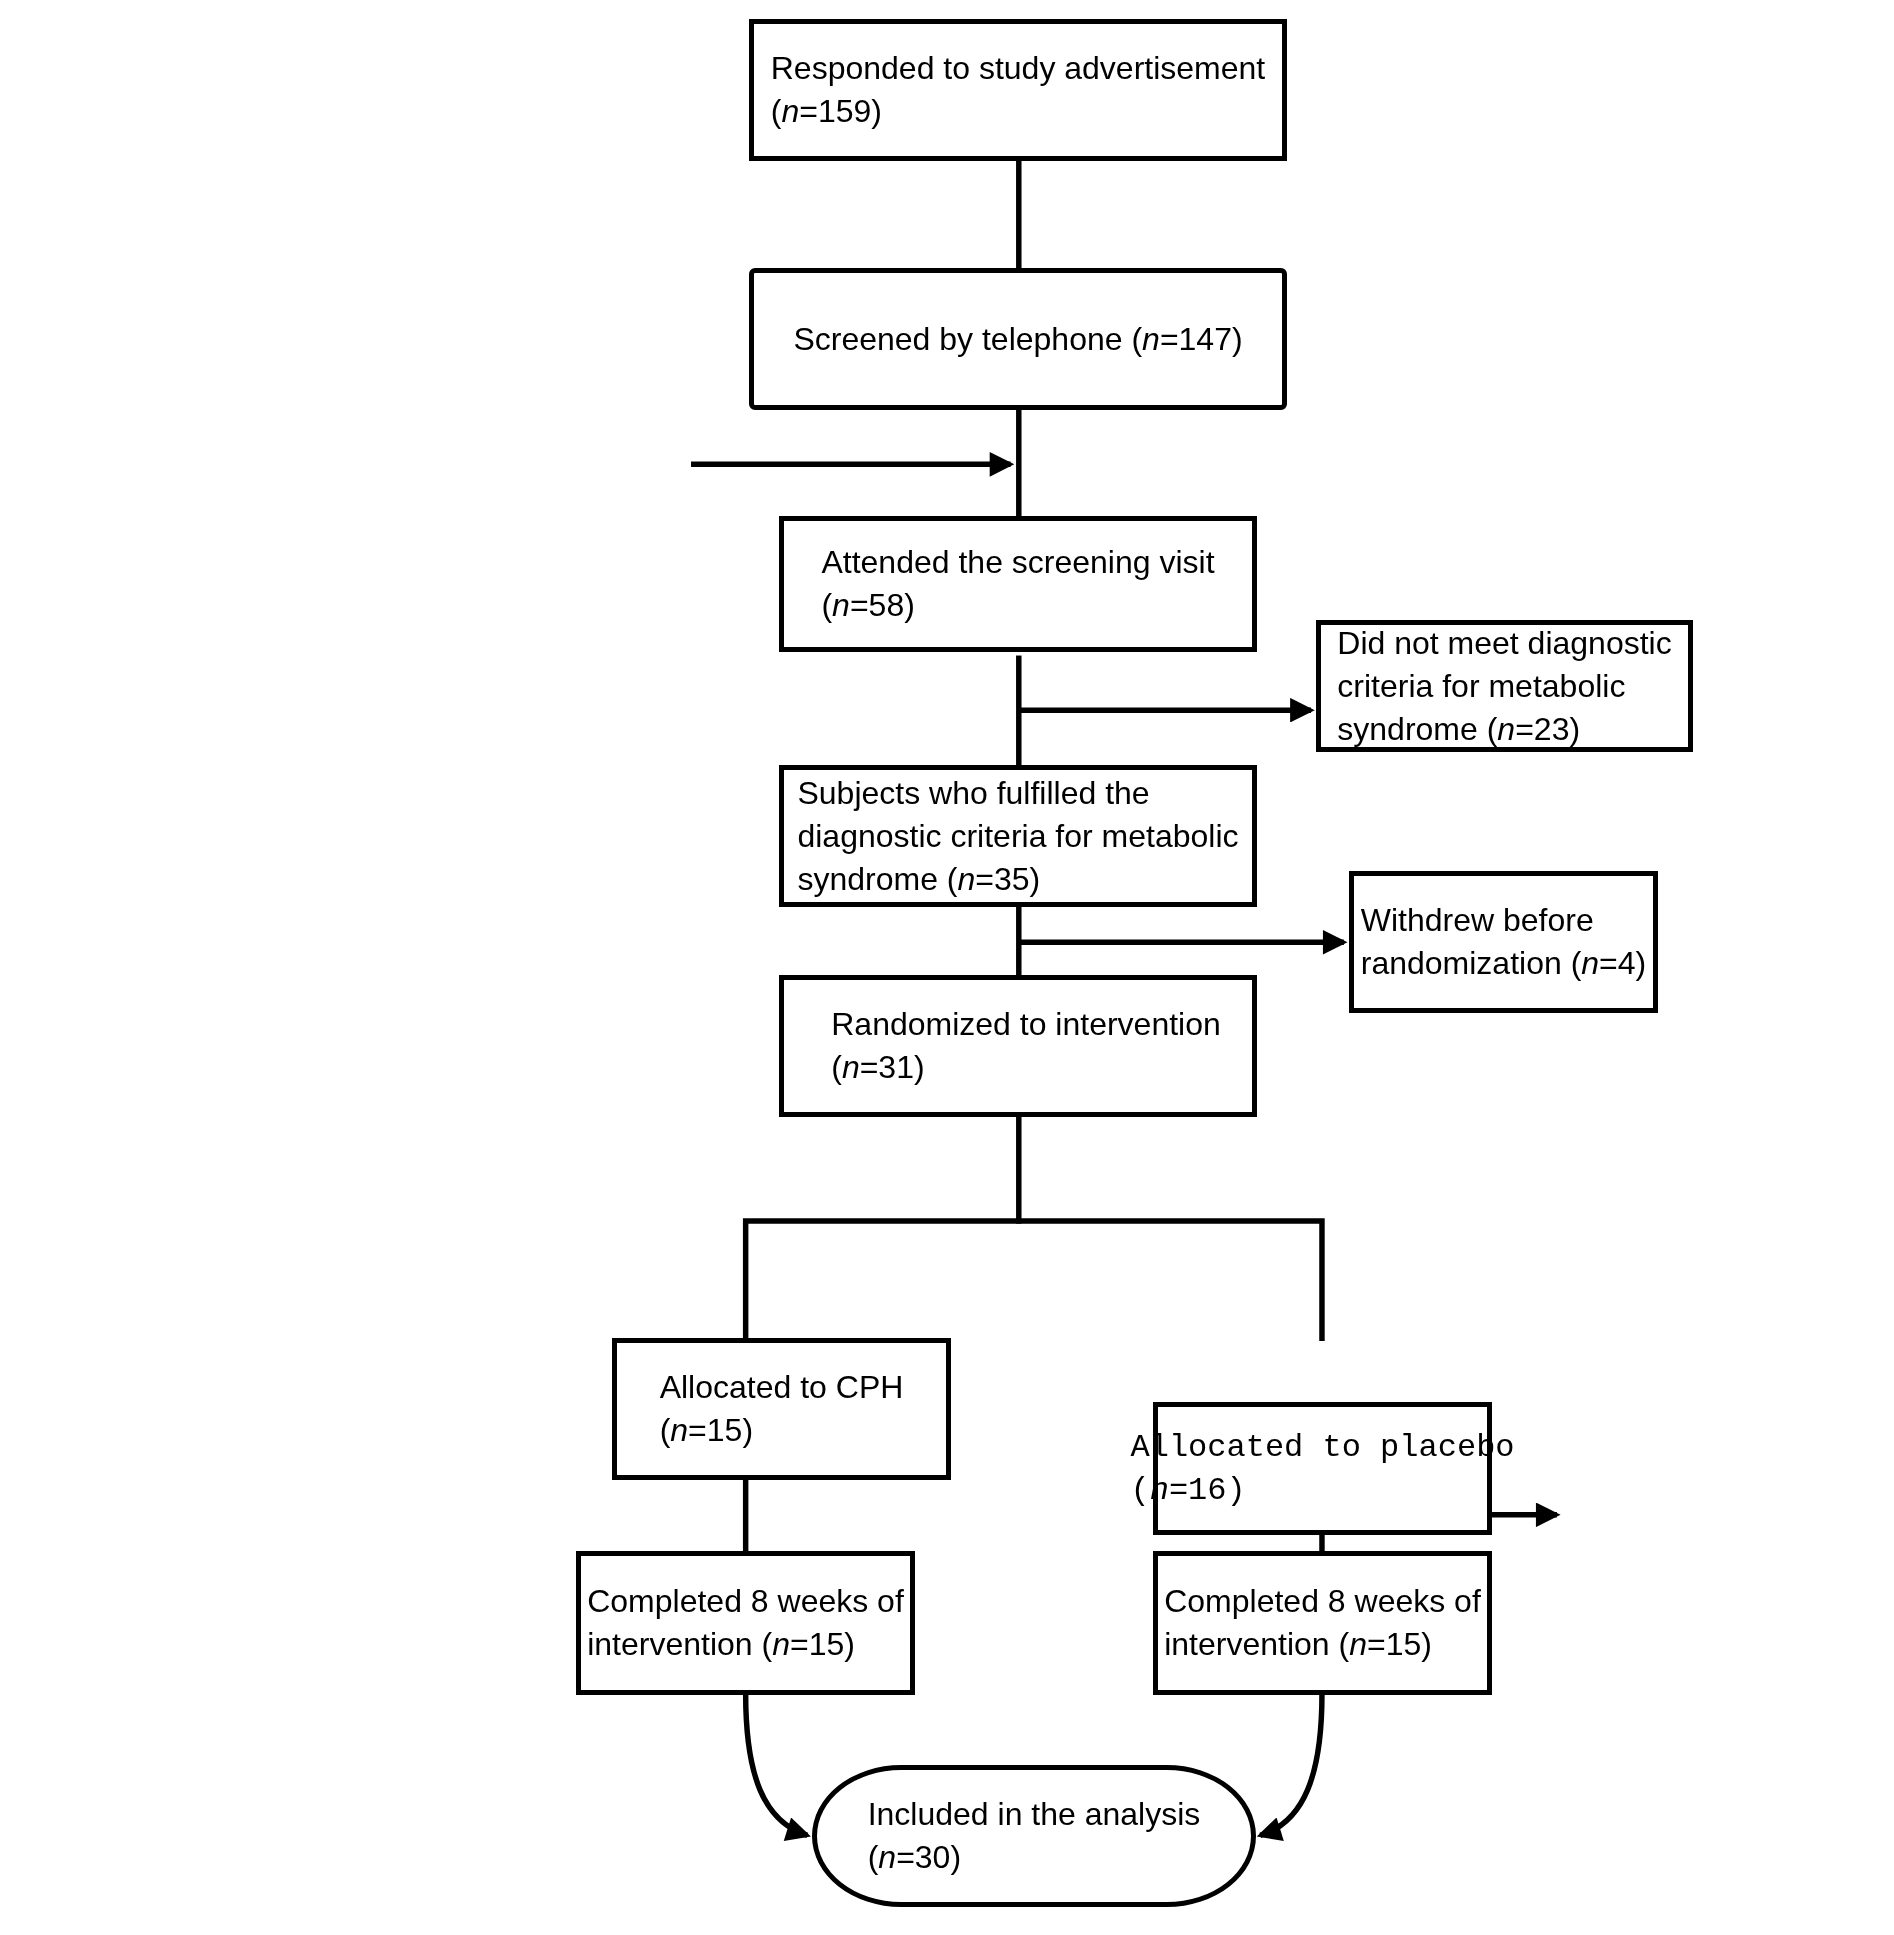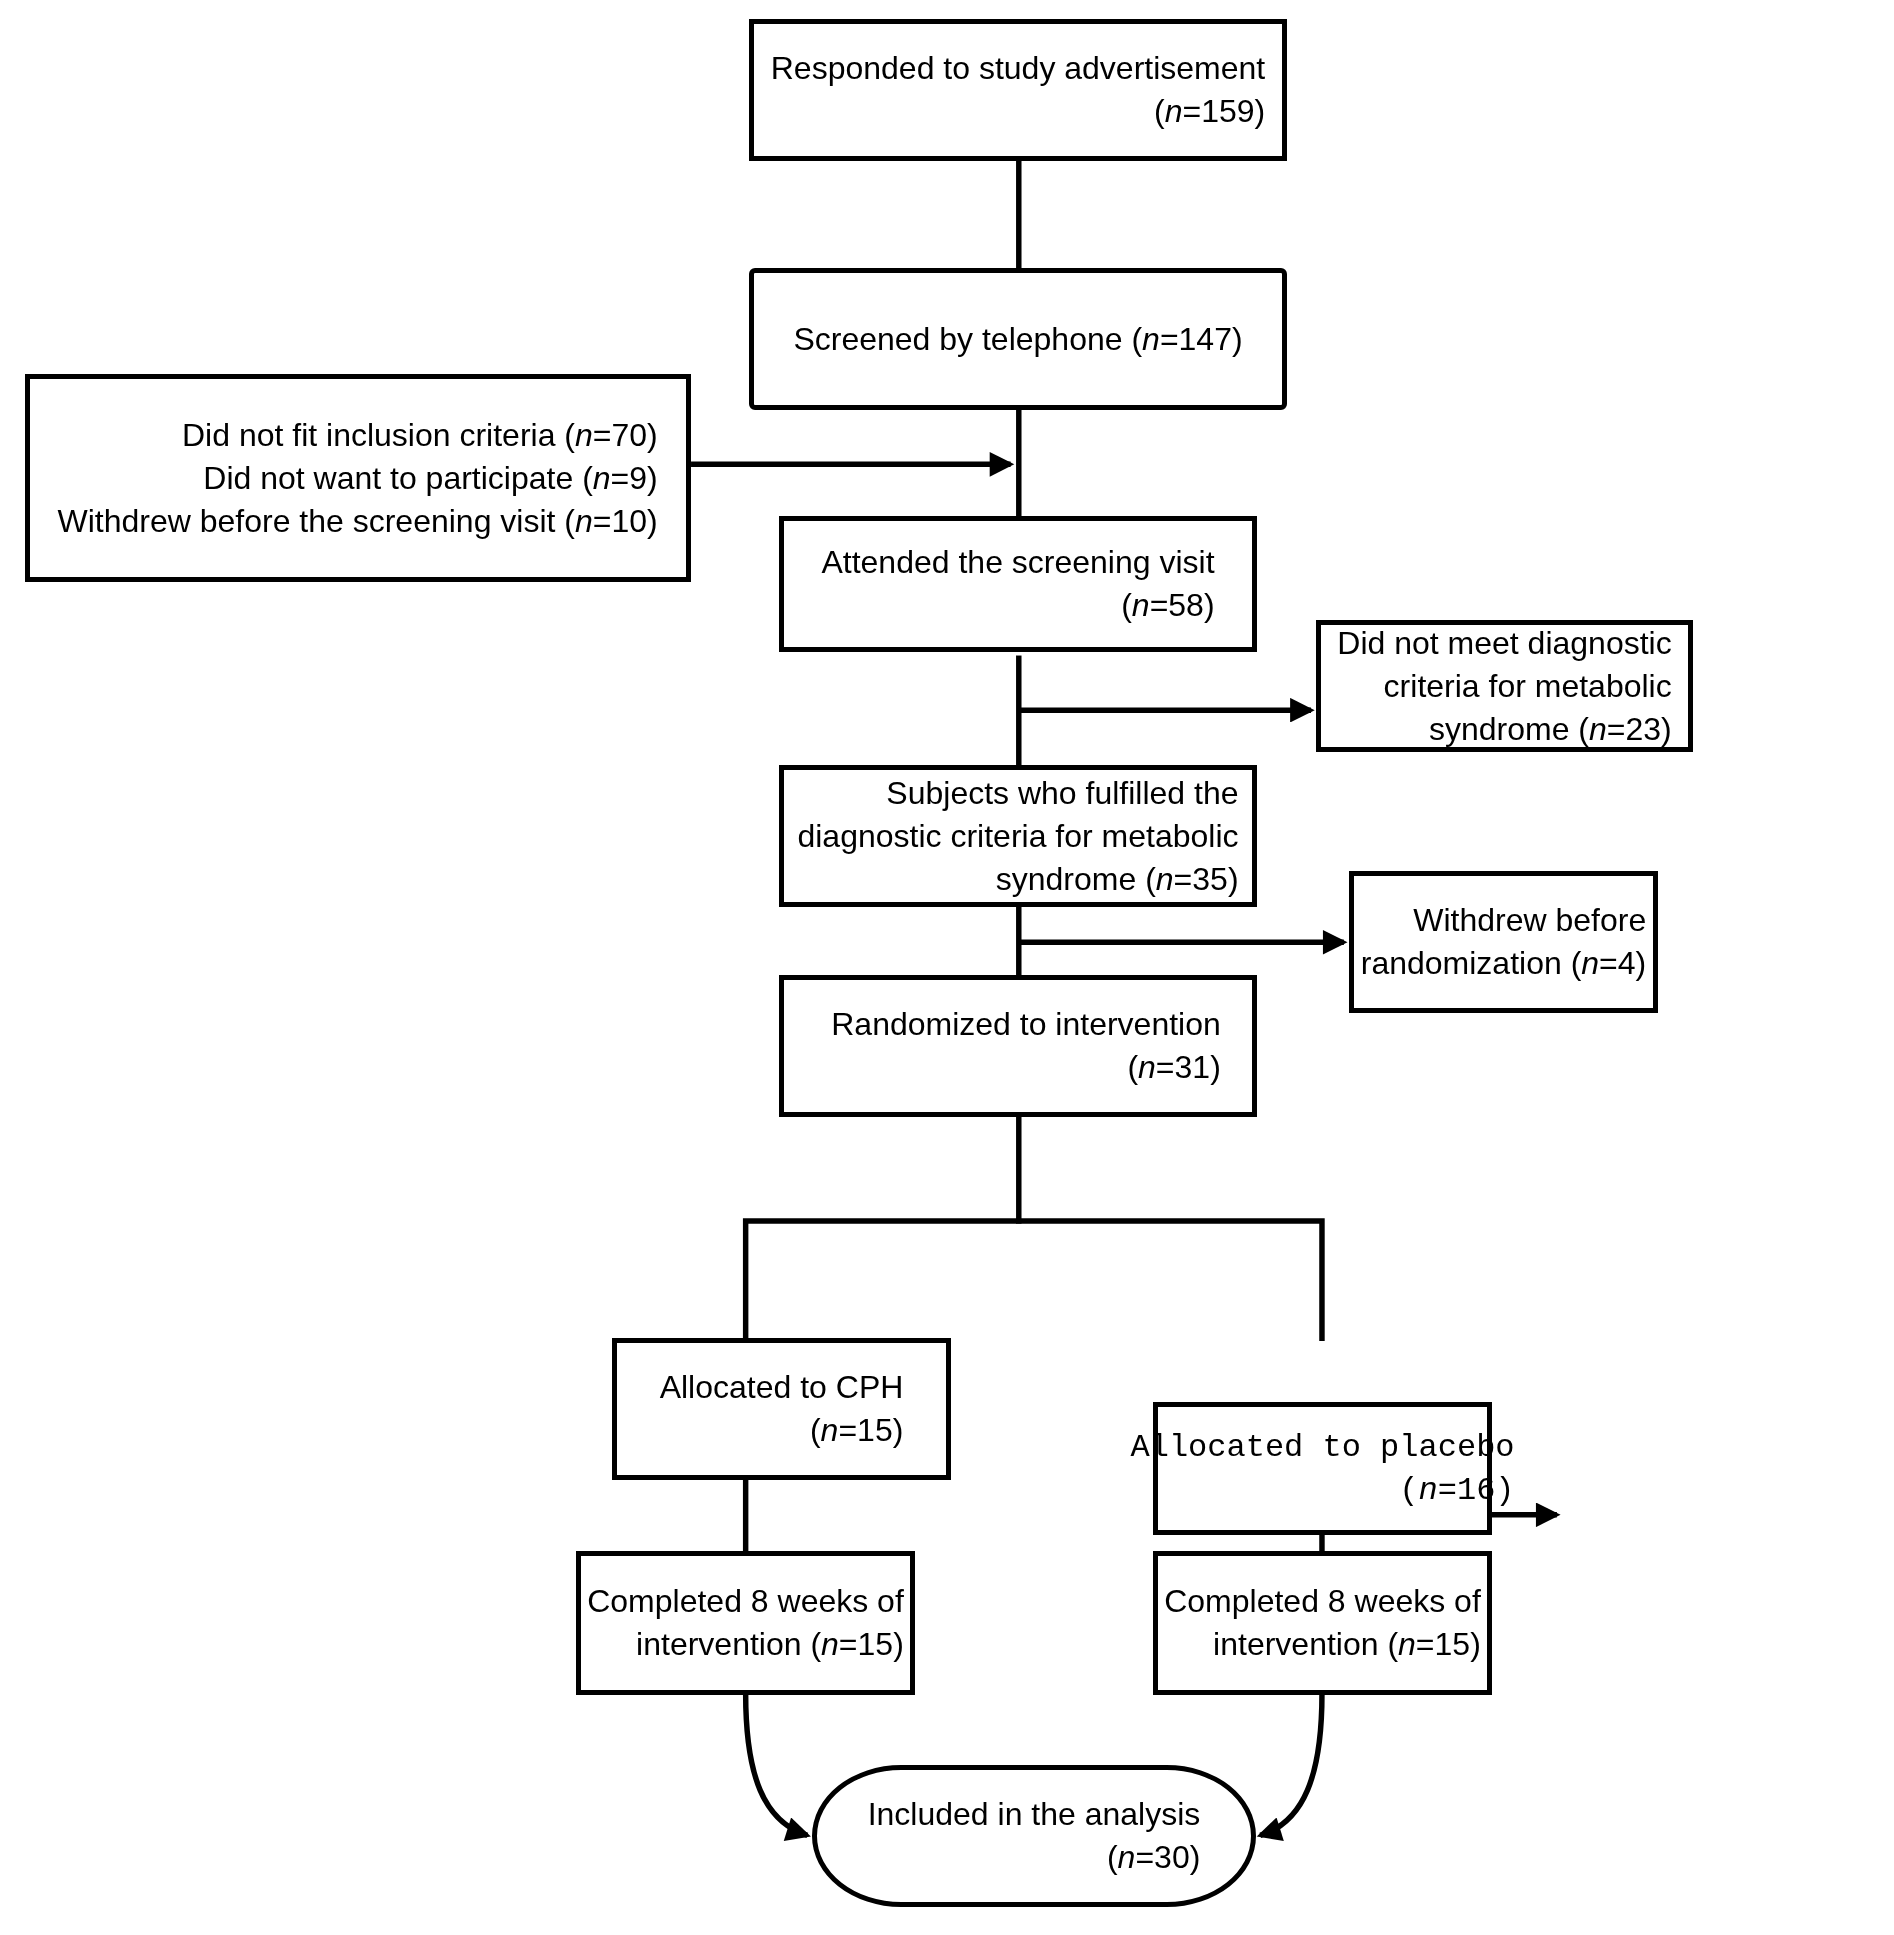--- a/index.html
+++ b/index.html
@@ -10,21 +10,21 @@
     font-family:"Liberation Sans", sans-serif;
     color:#000;
   }
   .wires{position:absolute;left:0;top:0;}
   .node{
     position:absolute;
     box-sizing:border-box;
     background:#ffffff;
     border:5.5px solid #000000;
     display:flex;align-items:center;justify-content:center;
-    text-align:right;
+    text-align:left;
     font-size:32px;line-height:43px;
     white-space:nowrap;
   }
   .node i{font-style:italic;}
   .node.round{
     border-radius:93px / 74px;
     font-weight:normal;
   }
   
   .n-responded          {left:749px; top:19px;   width:538px;  height:142px;}
@@ -77,23 +77,20 @@
   </svg>
 
   <div class="node n-responded">
     <span>Responded to study advertisement<br>(<i>n</i>=159)</span>
   </div>
 
   <div class="node n-screened">
     <span>Screened by telephone (<i>n</i>=147)</span>
   </div>
 
-  <div class="node n-phone-exclusions">
-    <span>Did not fit inclusion criteria (<i>n</i>=70)<br>Did not want to participate (<i>n</i>=9)<br>Withdrew before the screening visit (<i>n</i>=10)</span>
-  </div>
 
   <div class="node n-attended">
     <span>Attended the screening visit<br>(<i>n</i>=58)</span>
   </div>
 
   <div class="node n-not-meet">
     <span>Did not meet diagnostic<br>criteria for metabolic<br>syndrome (<i>n</i>=23)</span>
   </div>
 
   <div class="node n-fulfilled">

